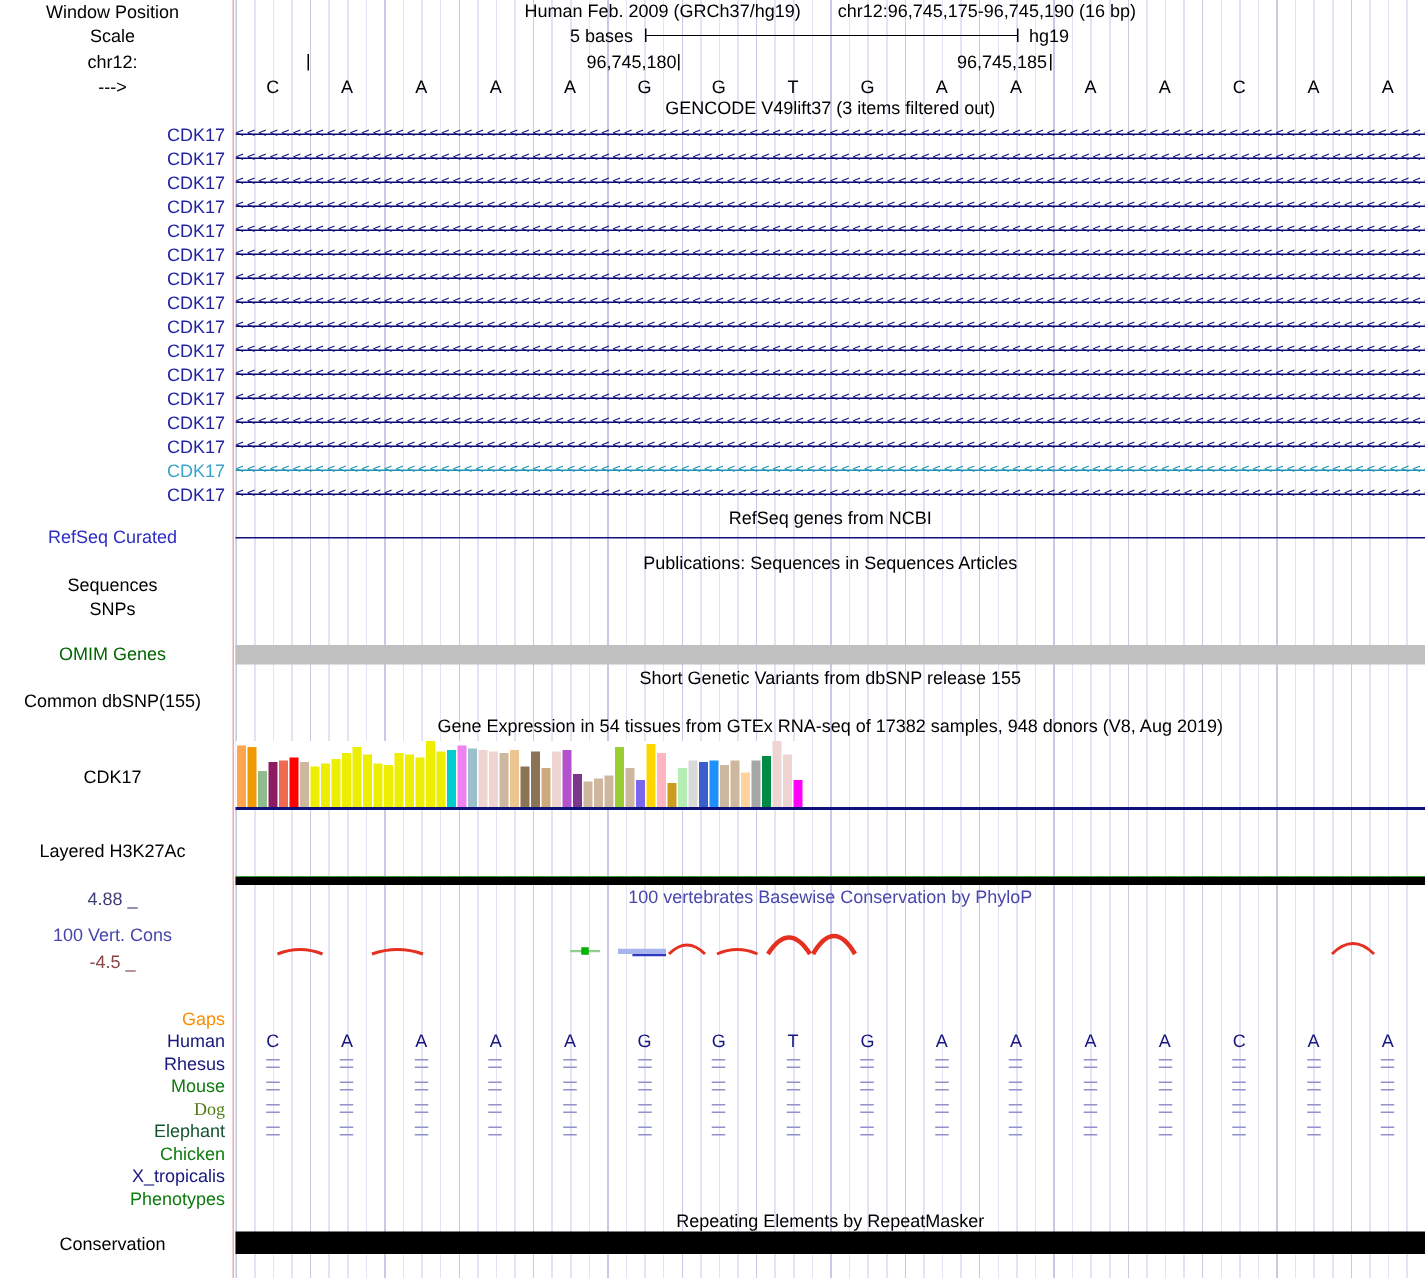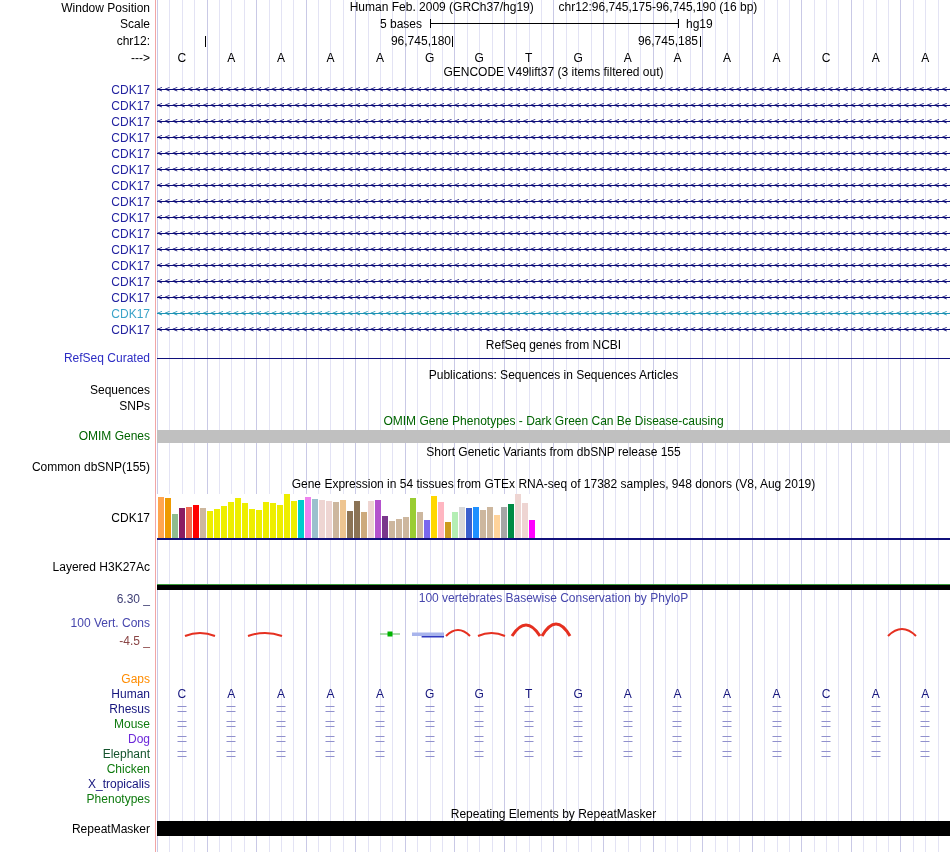--- a/index.html
+++ b/index.html
@@ -3,21 +3,21 @@
 <meta charset="utf-8">
 <style>
   html,body{margin:0;padding:0;background:#fff;}
   .page{position:relative;width:950px;height:852px;background:#fff;overflow:hidden;
         font-family:"Liberation Sans",sans-serif;font-size:12px;color:#000;}
   .grid{position:absolute;left:157px;top:0;width:793px;height:852px;
         background-image:
           repeating-linear-gradient(to right,#c9c9e6 0 1px,transparent 1px 49.5625px),
           repeating-linear-gradient(to right,#e3e3f4 0 1px,transparent 1px 12.390625px);}
   .pink-line{position:absolute;left:155px;top:0;width:1px;height:852px;background:#f2a6a6;}
-  .lbl{position:absolute;left:0;width:150px;text-align:right;white-space:nowrap;line-height:14px;}
+  .lbl{position:absolute;left:0;width:150px;text-align:center;white-space:nowrap;line-height:14px;}
   .title{position:absolute;left:157px;width:793px;text-align:center;white-space:nowrap;line-height:13px;}
   .track-area{position:absolute;left:157px;width:793px;}
   .base{position:absolute;transform:translateX(-50%);top:0;line-height:14px;}
   .tick{position:absolute;width:1px;background:#000;}
   .scalebar{position:absolute;height:9px;border-left:1px solid #000;border-right:1px solid #000;
             background:linear-gradient(to bottom,transparent 4px,#000 4px,#000 5px,transparent 5px);}
   .hbar{position:absolute;left:157px;width:793px;}
   .tx-row{position:absolute;left:157px;width:793px;height:16px;overflow:hidden;}
   .tx-line{position:absolute;top:7px;left:0;right:0;height:1px;}
   .tx-arrows{position:absolute;top:0;left:0;white-space:nowrap;
@@ -160,21 +160,20 @@
     </div>
 
   <div class="title" style="top:339px">RefSeq genes from NCBI</div>
   <div class="lbl" style="top: 351px; color: rgb(44, 44, 196);">RefSeq Curated</div>
   <div class="hbar" id="refseq-line" style="top: 358px; height: 1px; background: rgb(16, 16, 122);"></div>
 
   <div class="title" style="top:369px">Publications: Sequences in Sequences Articles</div>
   <div class="lbl" style="top:383px">Sequences</div>
   <div class="lbl" style="top:399px">SNPs</div>
 
-  <div class="title" id="omim-title" style="top: 415px; color: rgb(0, 100, 0);">OMIM Gene Phenotypes - Dark Green Can Be Disease-causing</div>
   <div class="lbl" id="omim-label" style="top: 429px; color: rgb(0, 100, 0);">OMIM Genes</div>
   <div class="hbar" id="omim-bar" style="top: 430px; height: 13px; background: rgb(192, 192, 192);"></div>
 
   <div class="title" style="top:446px">Short Genetic Variants from dbSNP release 155</div>
   <div class="lbl" style="top:460px">Common dbSNP(155)</div>
 
   <div class="title" style="top:478px">Gene Expression in 54 tissues from GTEx RNA-seq of 17382 samples, 948 donors (V8, Aug 2019)</div>
   <div class="gtex-box"></div>
   <div class="lbl" style="top:511px">CDK17</div>
   <div id="gtex-bars" style="position:absolute;left:157px;top:494px;width:793px;height:44px">
@@ -231,21 +230,21 @@
       <div class="gtex-bar" style="left: 351px; height: 34px; background: rgb(0, 139, 69);"></div>
       <div class="gtex-bar" style="left: 358px; height: 44px; background: rgb(238, 213, 210);"></div>
       <div class="gtex-bar" style="left: 365px; height: 35px; background: rgb(238, 213, 210);"></div>
       <div class="gtex-bar" style="left: 372px; height: 18px; background: rgb(255, 0, 255);"></div>
     </div>
   <div class="hbar" id="gtex-baseline" style="top: 538px; height: 2px; background: rgb(16, 16, 122);"></div>
 
   <div class="lbl" style="top:560px">Layered H3K27Ac</div>
   <div class="hbar" style="top:584px;height:6px;background:linear-gradient(to bottom,#3a9a3a 0 1px,#000 1px 100%)"></div>
 
-  <div class="lbl" id="cons-max" style="top: 592px; color: rgb(63, 63, 117);">6.30 _</div>
+  <div class="lbl" id="cons-max" style="top: 592px; color: rgb(63, 63, 117);">4.88 _</div>
   <div class="title" id="cons-title" style="top: 592px; color: rgb(70, 70, 173);">100 vertebrates Basewise Conservation by PhyloP</div>
   <div class="lbl" id="cons-label" style="top: 616px; color: rgb(70, 70, 173);">100 Vert. Cons</div>
   <div class="lbl" id="cons-min" style="top: 634px; color: rgb(138, 69, 69);">-4.5 _</div>
   <svg id="cons-svg" style="position:absolute;left:157px;top:592px" width="793" height="56">
       <path d="M 28 44 Q 43 38 58 44" stroke="#e53020" stroke-width="2" fill="none"></path>
       <path d="M 91 44 Q 108 38 125 44" stroke="#e53020" stroke-width="2" fill="none"></path>
       <line x1="223" x2="243" y1="42" y2="42" stroke="#8fd08f" stroke-width="1.5"></line>
       <rect x="230.5" y="39.5" width="5" height="5" fill="#00b400"></rect>
       <rect x="255" y="40.5" width="32" height="3.5" fill="#a8b4ec"></rect>
       <rect x="264.6" y="44" width="22.4" height="1.5" fill="#3038c0"></rect>
@@ -309,21 +308,21 @@
         <div class="aln-mark" style="left: 371.719px; top: 4px; border-top-color: rgb(145, 145, 205); border-bottom-color: rgb(145, 145, 205);"></div>
         <div class="aln-mark" style="left: 421.281px; top: 4px; border-top-color: rgb(145, 145, 205); border-bottom-color: rgb(145, 145, 205);"></div>
         <div class="aln-mark" style="left: 470.844px; top: 4px; border-top-color: rgb(145, 145, 205); border-bottom-color: rgb(145, 145, 205);"></div>
         <div class="aln-mark" style="left: 520.406px; top: 4px; border-top-color: rgb(145, 145, 205); border-bottom-color: rgb(145, 145, 205);"></div>
         <div class="aln-mark" style="left: 569.969px; top: 4px; border-top-color: rgb(145, 145, 205); border-bottom-color: rgb(145, 145, 205);"></div>
         <div class="aln-mark" style="left: 619.531px; top: 4px; border-top-color: rgb(145, 145, 205); border-bottom-color: rgb(145, 145, 205);"></div>
         <div class="aln-mark" style="left: 669.094px; top: 4px; border-top-color: rgb(145, 145, 205); border-bottom-color: rgb(145, 145, 205);"></div>
         <div class="aln-mark" style="left: 718.656px; top: 4px; border-top-color: rgb(145, 145, 205); border-bottom-color: rgb(145, 145, 205);"></div>
         <div class="aln-mark" style="left: 768.219px; top: 4px; border-top-color: rgb(145, 145, 205); border-bottom-color: rgb(145, 145, 205);"></div>
       </div>
-      <div class="sp-lbl" style="top: 732px; color: #6d28d9;">Dog</div>
+      <div class="sp-lbl" style="top: 732px; color: #4d7c0f; font-family: Liberation Serif, serif;">Dog</div>
       <div style="position: absolute; left: 157px; top: 732px; width: 793px; height: 15px;">
         <div class="aln-mark" style="left: 24.7812px; top: 4px; border-top-color: rgb(145, 145, 205); border-bottom-color: rgb(145, 145, 205);"></div>
         <div class="aln-mark" style="left: 74.3438px; top: 4px; border-top-color: rgb(145, 145, 205); border-bottom-color: rgb(145, 145, 205);"></div>
         <div class="aln-mark" style="left: 123.906px; top: 4px; border-top-color: rgb(145, 145, 205); border-bottom-color: rgb(145, 145, 205);"></div>
         <div class="aln-mark" style="left: 173.469px; top: 4px; border-top-color: rgb(145, 145, 205); border-bottom-color: rgb(145, 145, 205);"></div>
         <div class="aln-mark" style="left: 223.031px; top: 4px; border-top-color: rgb(145, 145, 205); border-bottom-color: rgb(145, 145, 205);"></div>
         <div class="aln-mark" style="left: 272.594px; top: 4px; border-top-color: rgb(145, 145, 205); border-bottom-color: rgb(145, 145, 205);"></div>
         <div class="aln-mark" style="left: 322.156px; top: 4px; border-top-color: rgb(145, 145, 205); border-bottom-color: rgb(145, 145, 205);"></div>
         <div class="aln-mark" style="left: 371.719px; top: 4px; border-top-color: rgb(145, 145, 205); border-bottom-color: rgb(145, 145, 205);"></div>
         <div class="aln-mark" style="left: 421.281px; top: 4px; border-top-color: rgb(145, 145, 205); border-bottom-color: rgb(145, 145, 205);"></div>
@@ -356,15 +355,15 @@
       </div>
       <div class="sp-lbl" style="top: 762px; color: rgb(14, 122, 14);">Chicken</div>
       <div style="position: absolute; left: 157px; top: 762px; width: 793px; height: 15px;"></div>
       <div class="sp-lbl" style="top: 777px; color: rgb(22, 22, 126);">X_tropicalis</div>
       <div style="position: absolute; left: 157px; top: 777px; width: 793px; height: 15px;"></div>
       <div class="sp-lbl" style="top: 792px; color: rgb(14, 122, 14);">Phenotypes</div>
       <div style="position: absolute; left: 157px; top: 792px; width: 793px; height: 15px;"></div>
     </div>
 
   <div class="title" style="top:808px">Repeating Elements by RepeatMasker</div>
-  <div class="lbl" style="top:822px">RepeatMasker</div>
+  <div class="lbl" style="top:822px">Conservation</div>
   <div class="hbar" style="top:821px;height:15px;background:#000"></div>
 </div>
 
 </body></html>

